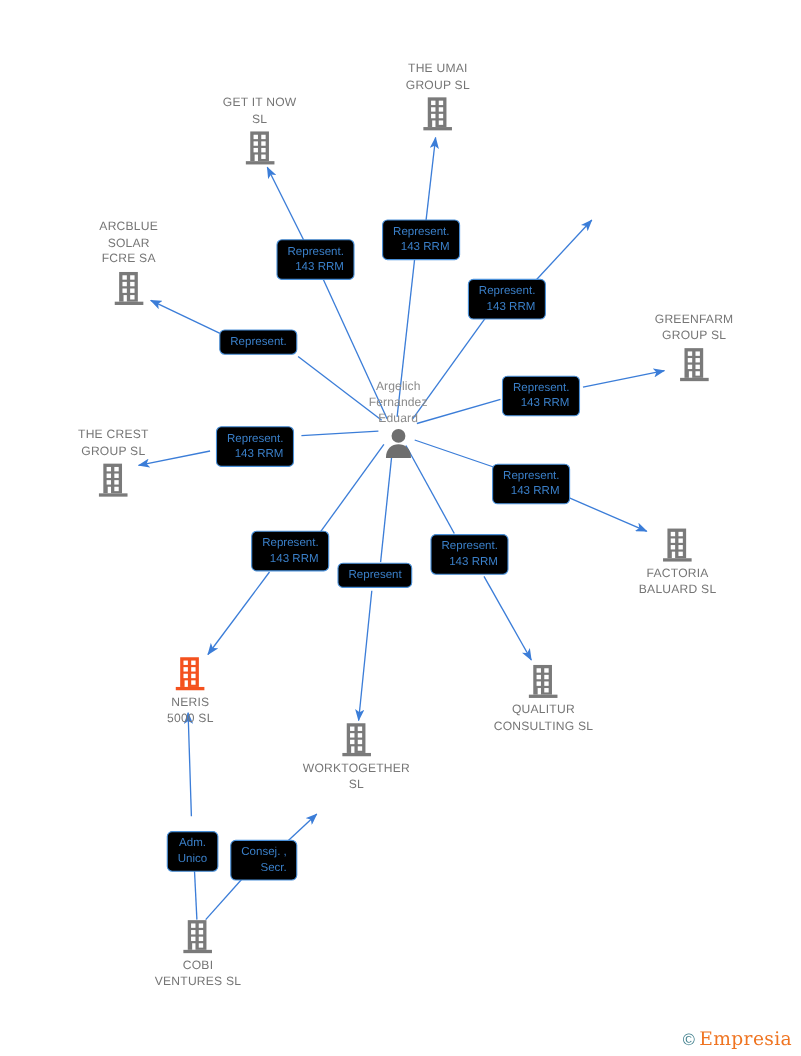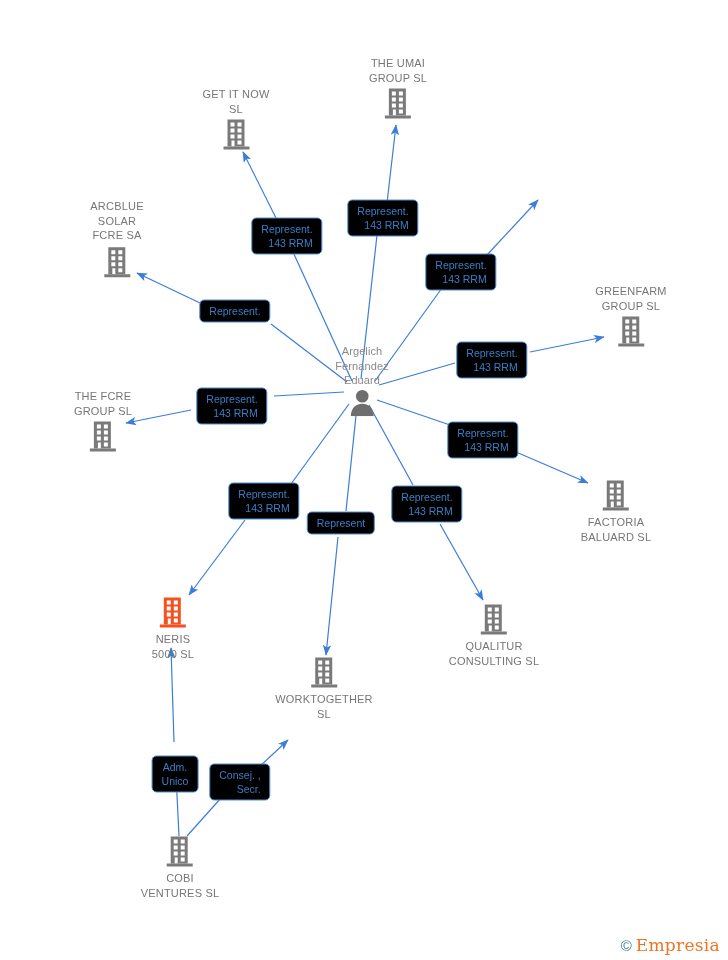--- a/index.html
+++ b/index.html
@@ -255,21 +255,21 @@
         <rect x="16" y="17" width="4" height="4" fill="#ffffff"></rect>
         <rect x="10" y="23" width="3" height="6" fill="#ffffff"></rect>
         <rect x="16" y="23" width="4" height="4" fill="#ffffff"></rect>
         <rect x="2" y="29" width="26" height="3" fill="#7a7a7a"></rect>
       </svg>
     </span>
   </div>
 
   <div class="node company label-above" style="left:103px; top:421px;">
     <div class="node-label">
-      <span>THE FCRE</span><br>
+      <span>THE CREST</span><br>
       <span>GROUP  SL</span>
     </div>
     <span class="node-icon">
       <svg width="30" height="34" viewBox="0 0 30 34" xmlns="http://www.w3.org/2000/svg">
         <rect x="6" y="2" width="17" height="27" fill="#7a7a7a"></rect>
         <rect x="9" y="5" width="4" height="4" fill="#ffffff"></rect>
         <rect x="16" y="5" width="4" height="4" fill="#ffffff"></rect>
         <rect x="9" y="11" width="4" height="4" fill="#ffffff"></rect>
         <rect x="16" y="11" width="4" height="4" fill="#ffffff"></rect>
         <rect x="9" y="17" width="4" height="4" fill="#ffffff"></rect>

